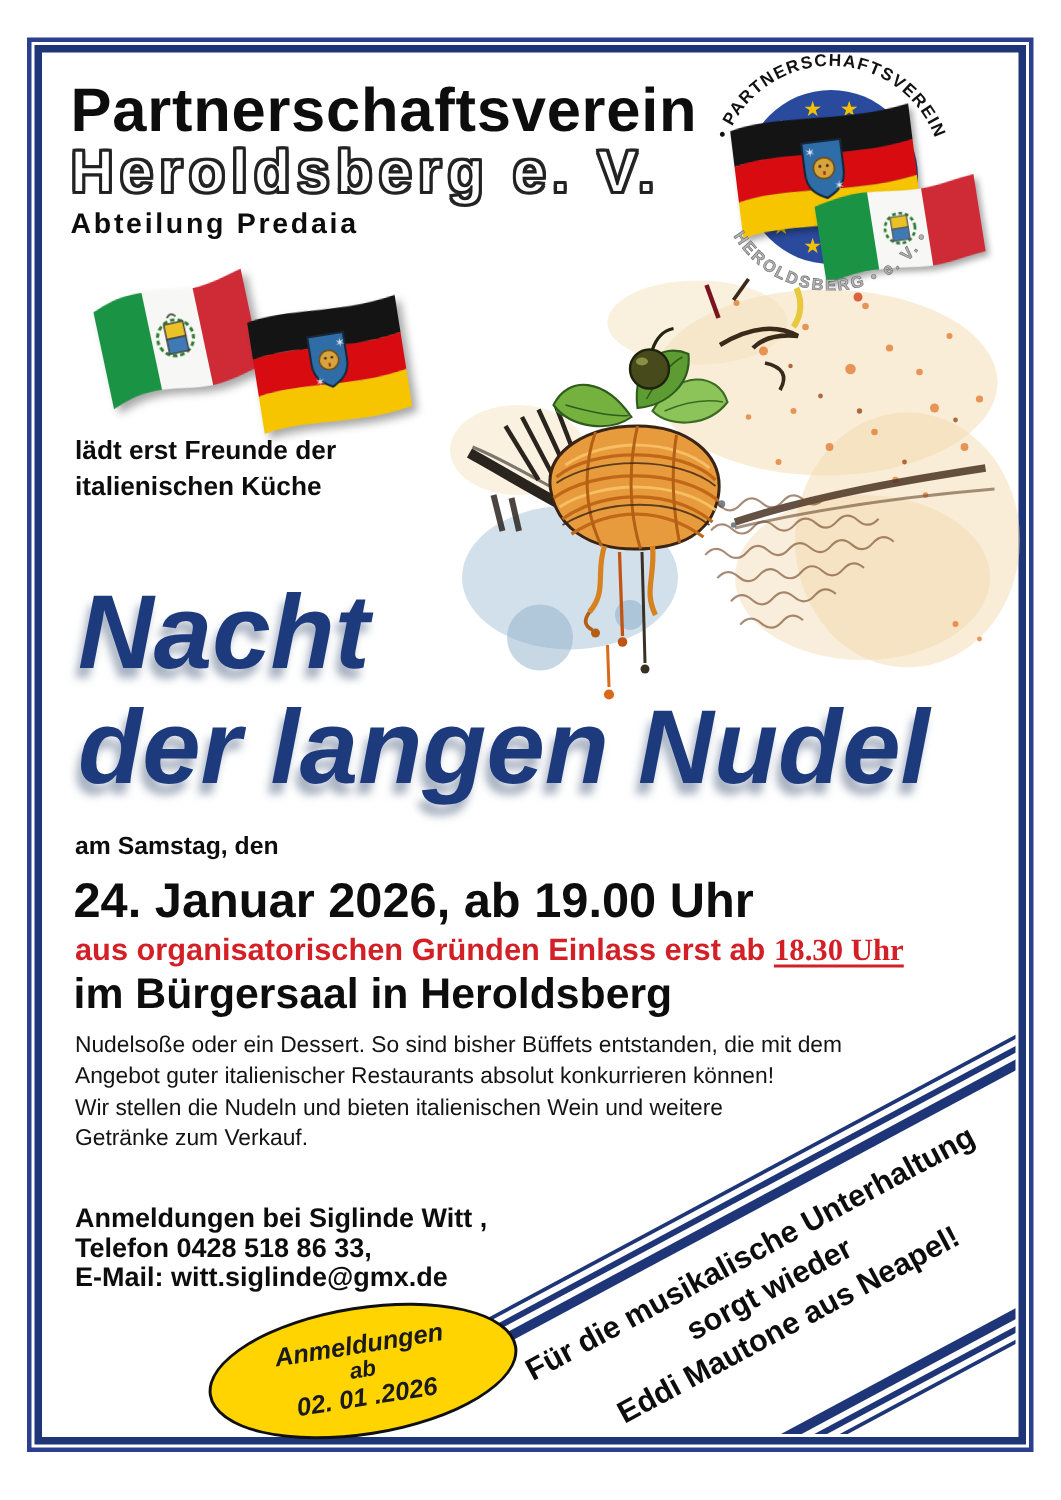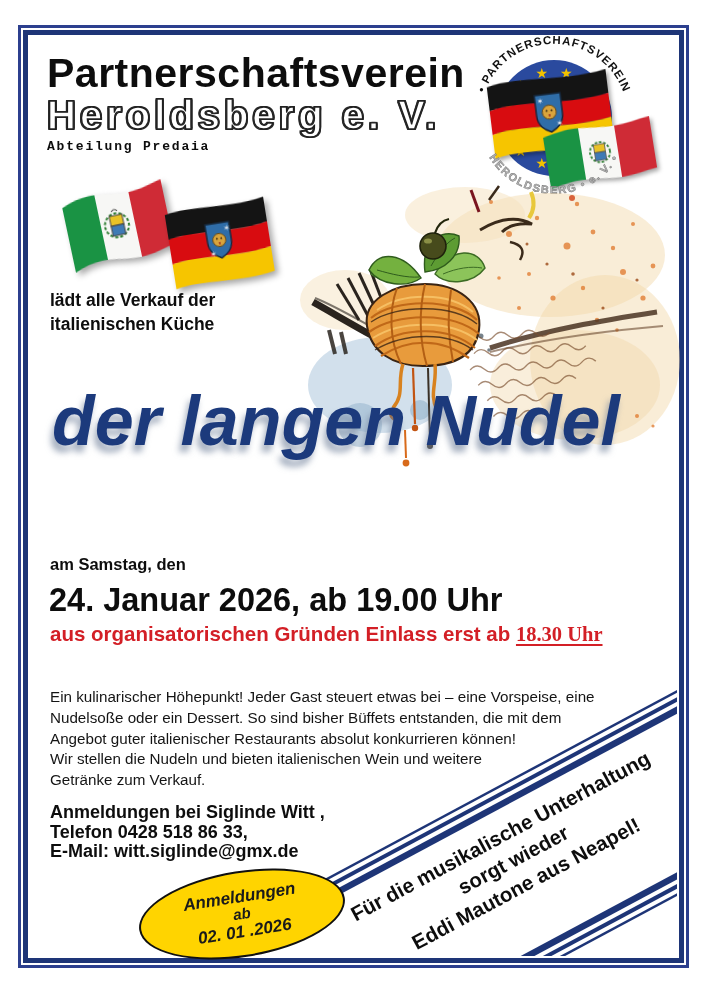--- a/index.html
+++ b/index.html
@@ -13,21 +13,21 @@
   .frame { position:absolute; left:18px; top:25px; width:671px; height:943px;
            border:3px solid #2c3f8e; }
   .frame-inner { position:absolute; inset:2px; border:5px solid #1e3577; }
   
   .org1 { left:47px; top:50px; font-size:41px; font-weight:bold; letter-spacing:.5px; white-space:nowrap; }
   .org2 { left:47px; top:93px; font-size:40px; font-weight:bold; letter-spacing:4px; white-space:nowrap;
           color:#fff; -webkit-text-stroke:1.3px #1f1f1f;
           text-shadow:-1.4px -1.4px 0 #2a2a2a, 1.4px -1.4px 0 #2a2a2a, -1.4px 1.4px 0 #2a2a2a,
                       1.4px 1.4px 0 #2a2a2a, -1.4px 0 0 #2a2a2a, 1.4px 0 0 #2a2a2a,
                       0 -1.4px 0 #2a2a2a, 0 1.4px 0 #2a2a2a; }
-  .org3 { left:47px; top:139px; font-size:13px; font-weight:bold; letter-spacing:1.8px; white-space:nowrap;font-family:Liberation Mono, monospace; }
+  .org3 { left:47px; top:139px; font-size:19px; font-weight:bold; letter-spacing:1.8px; white-space:nowrap; }
   
   .invite { left:50px; top:289px; font-size:17.5px; font-weight:bold; line-height:23.5px; }
   .invite div { white-space:nowrap; }
   
   .title { left:52px; top:383px; font-size:70px; font-style:italic; font-weight:bold;
            color:#1c3a7c; line-height:77px; white-space:nowrap;
            text-shadow:-3px 7px 6px rgba(120,135,160,.65); }
   
   .date-intro { left:50px; top:555px; font-size:16.5px; font-weight:bold; white-space:nowrap; }
   .date-main  { left:49px; top:582px; font-size:32.5px; font-weight:bold; white-space:nowrap; }
@@ -260,36 +260,37 @@
     </g>
 
     <g>
       <path d="M150,53 q4,-12 14,-14" stroke="#23260c" stroke-width="2.2" fill="none"></path>
       <circle cx="148" cy="66" r="13" fill="#474b1c" stroke="#1f220c" stroke-width="1.6"></circle>
       <ellipse cx="143" cy="61" rx="4" ry="2.6" fill="#8a8f46"></ellipse>
     </g>
   </svg>
 
   <div class="abs title">
+    <div>Nacht</div>
     <div>der langen Nudel</div>
   </div>
 
   <div class="abs invite">
-    <div>lädt alle Verkauf der</div>
+    <div>lädt erst Freunde der</div>
     <div>italienischen Küche</div>
   </div>
 
   <div class="abs date-intro">am Samstag, den</div>
   <div class="abs date-main">24. Januar 2026, ab 19.00 Uhr</div>
   <div class="abs notice">
     <span>aus organisatorischen Gründen Einlass erst ab </span><span class="u">18.30 Uhr</span>
   </div>
+  <div class="abs location">im Bürgersaal in Heroldsberg</div>
 
   <div class="abs description">
-    <div>Ein kulinarischer Höhepunkt! Jeder Gast steuert etwas bei – eine Vorspeise, eine</div>
     <div>Nudelsoße oder ein Dessert. So sind bisher Büffets entstanden, die mit dem</div>
     <div>Angebot guter italienischer Restaurants absolut konkurrieren können!</div>
     <div>Wir stellen die Nudeln und bieten italienischen Wein und weitere</div>
     <div>Getränke zum Verkauf.</div>
   </div>
 
   <div class="abs contact">
     <div>Anmeldungen bei Siglinde Witt ,</div>
     <div>Telefon 0428 518 86 33,</div>
     <div>E-Mail: witt.siglinde@gmx.de</div>

